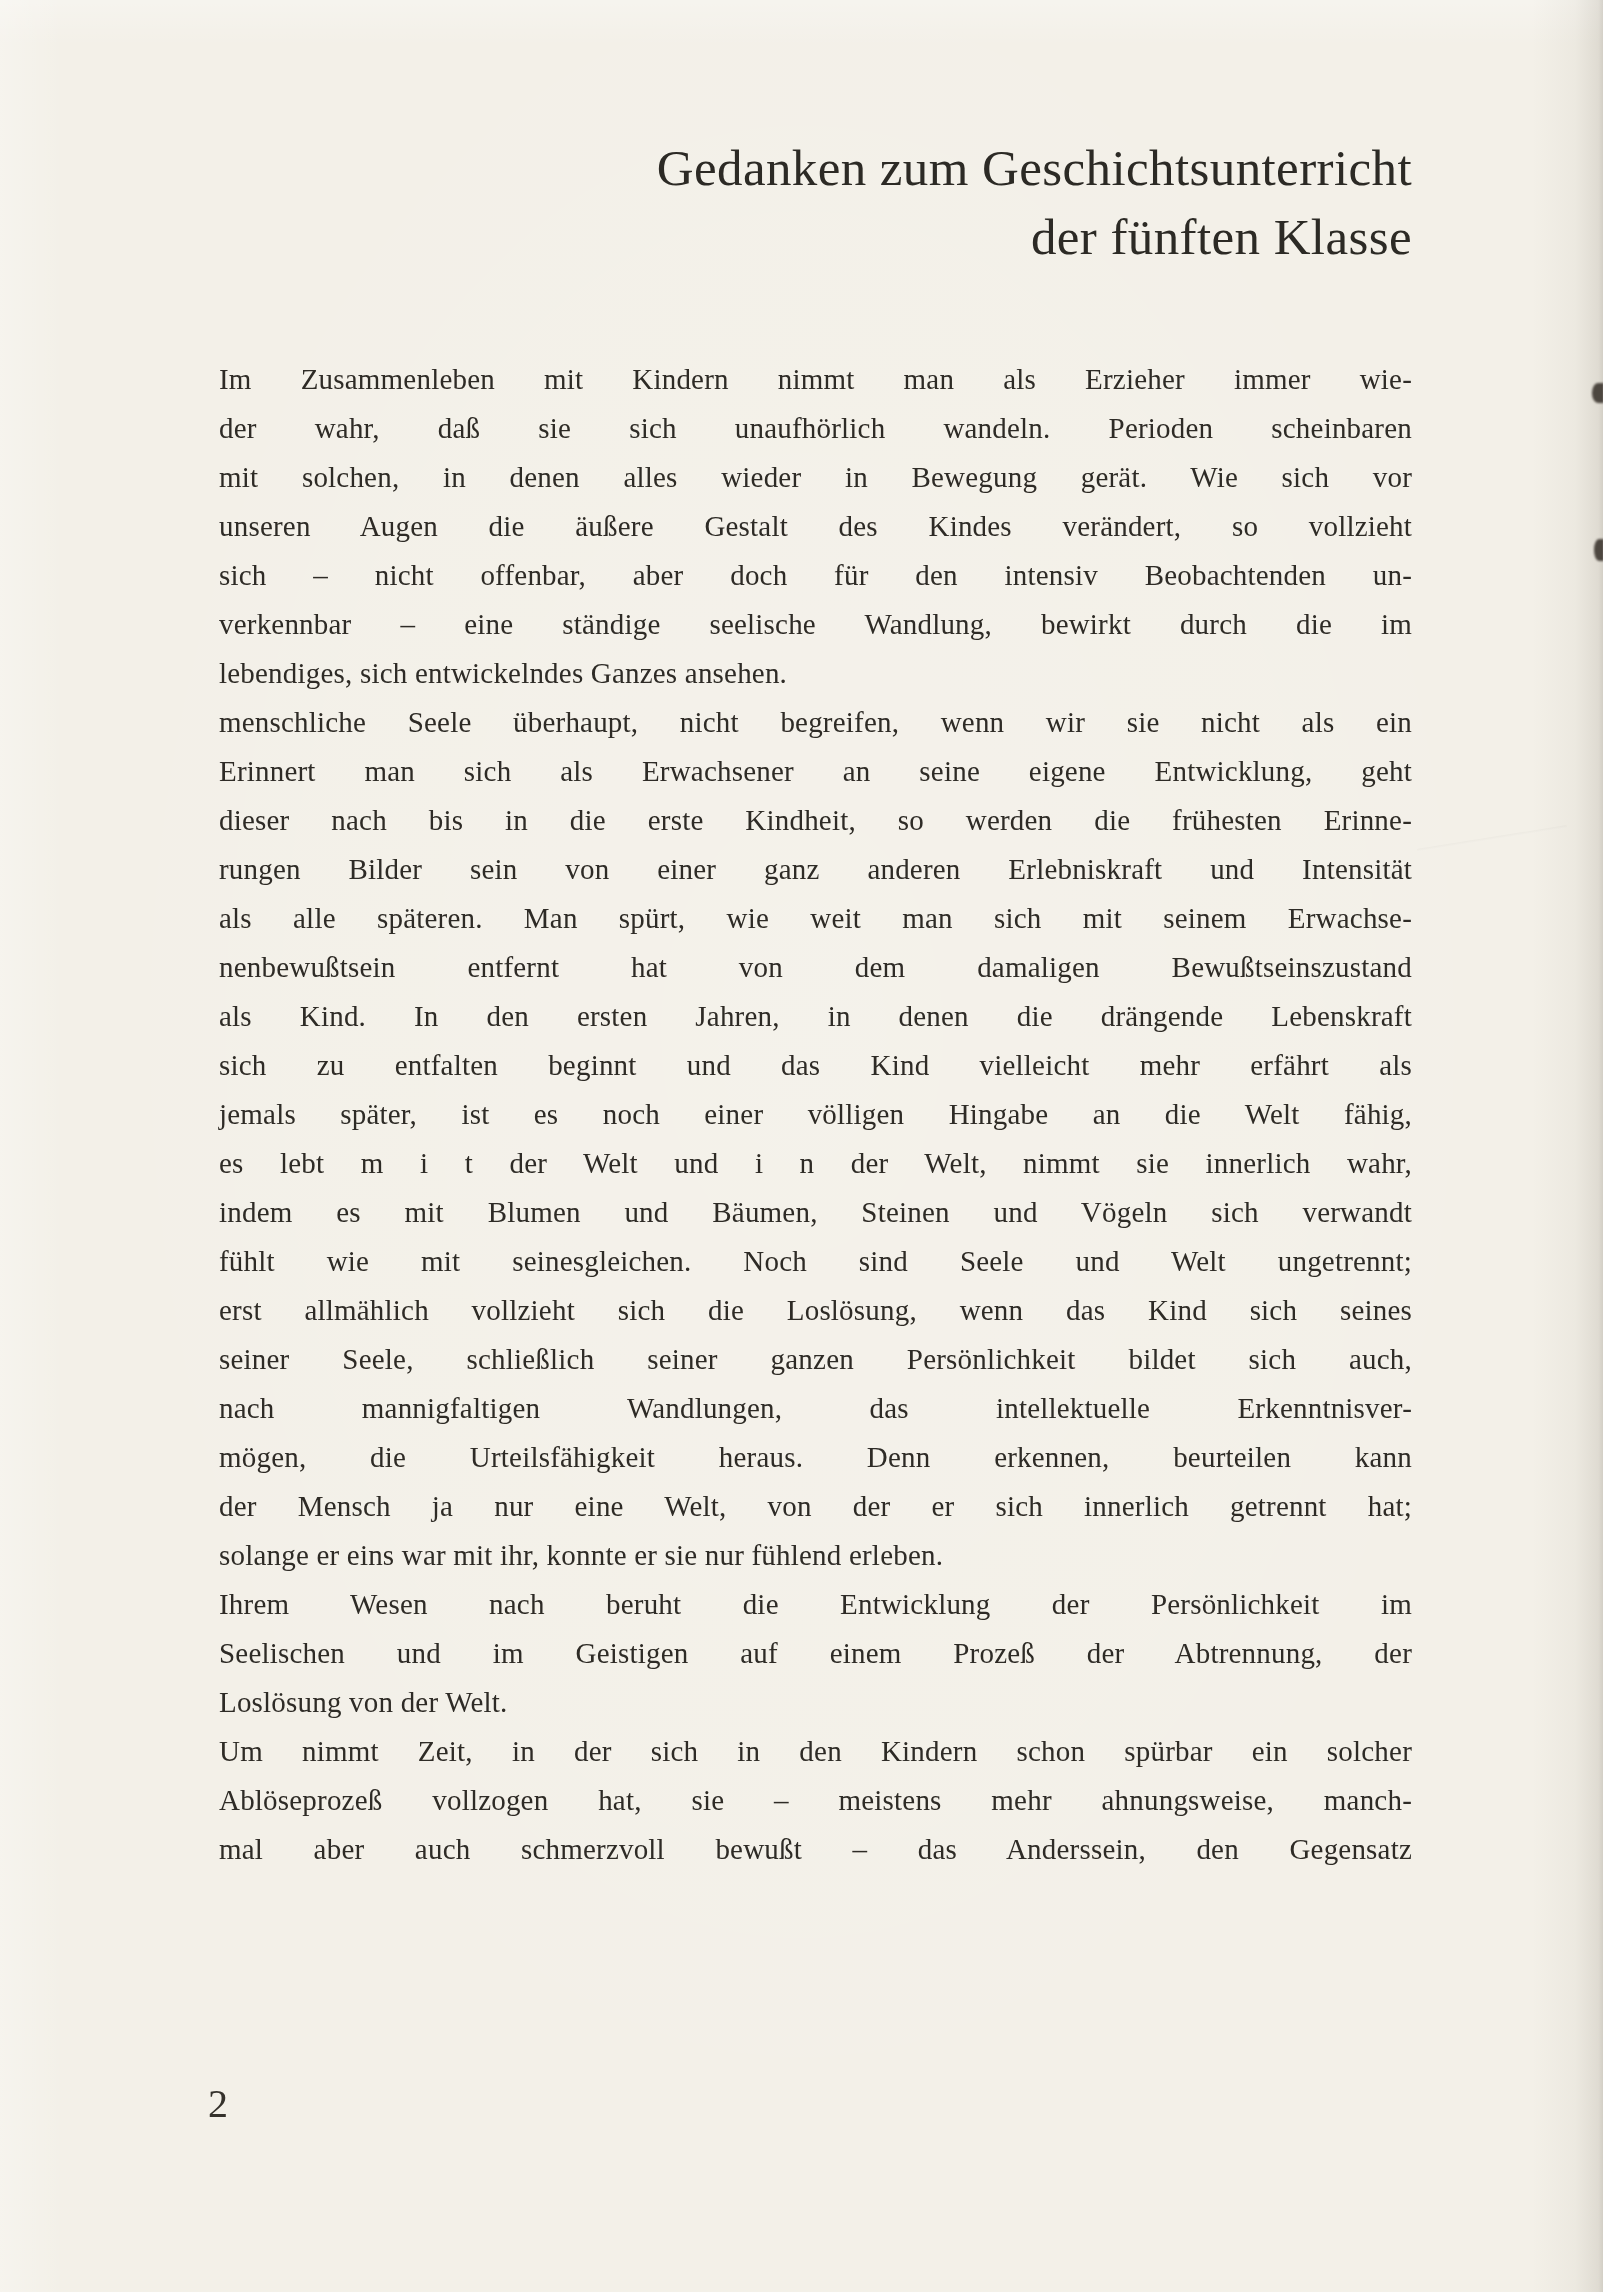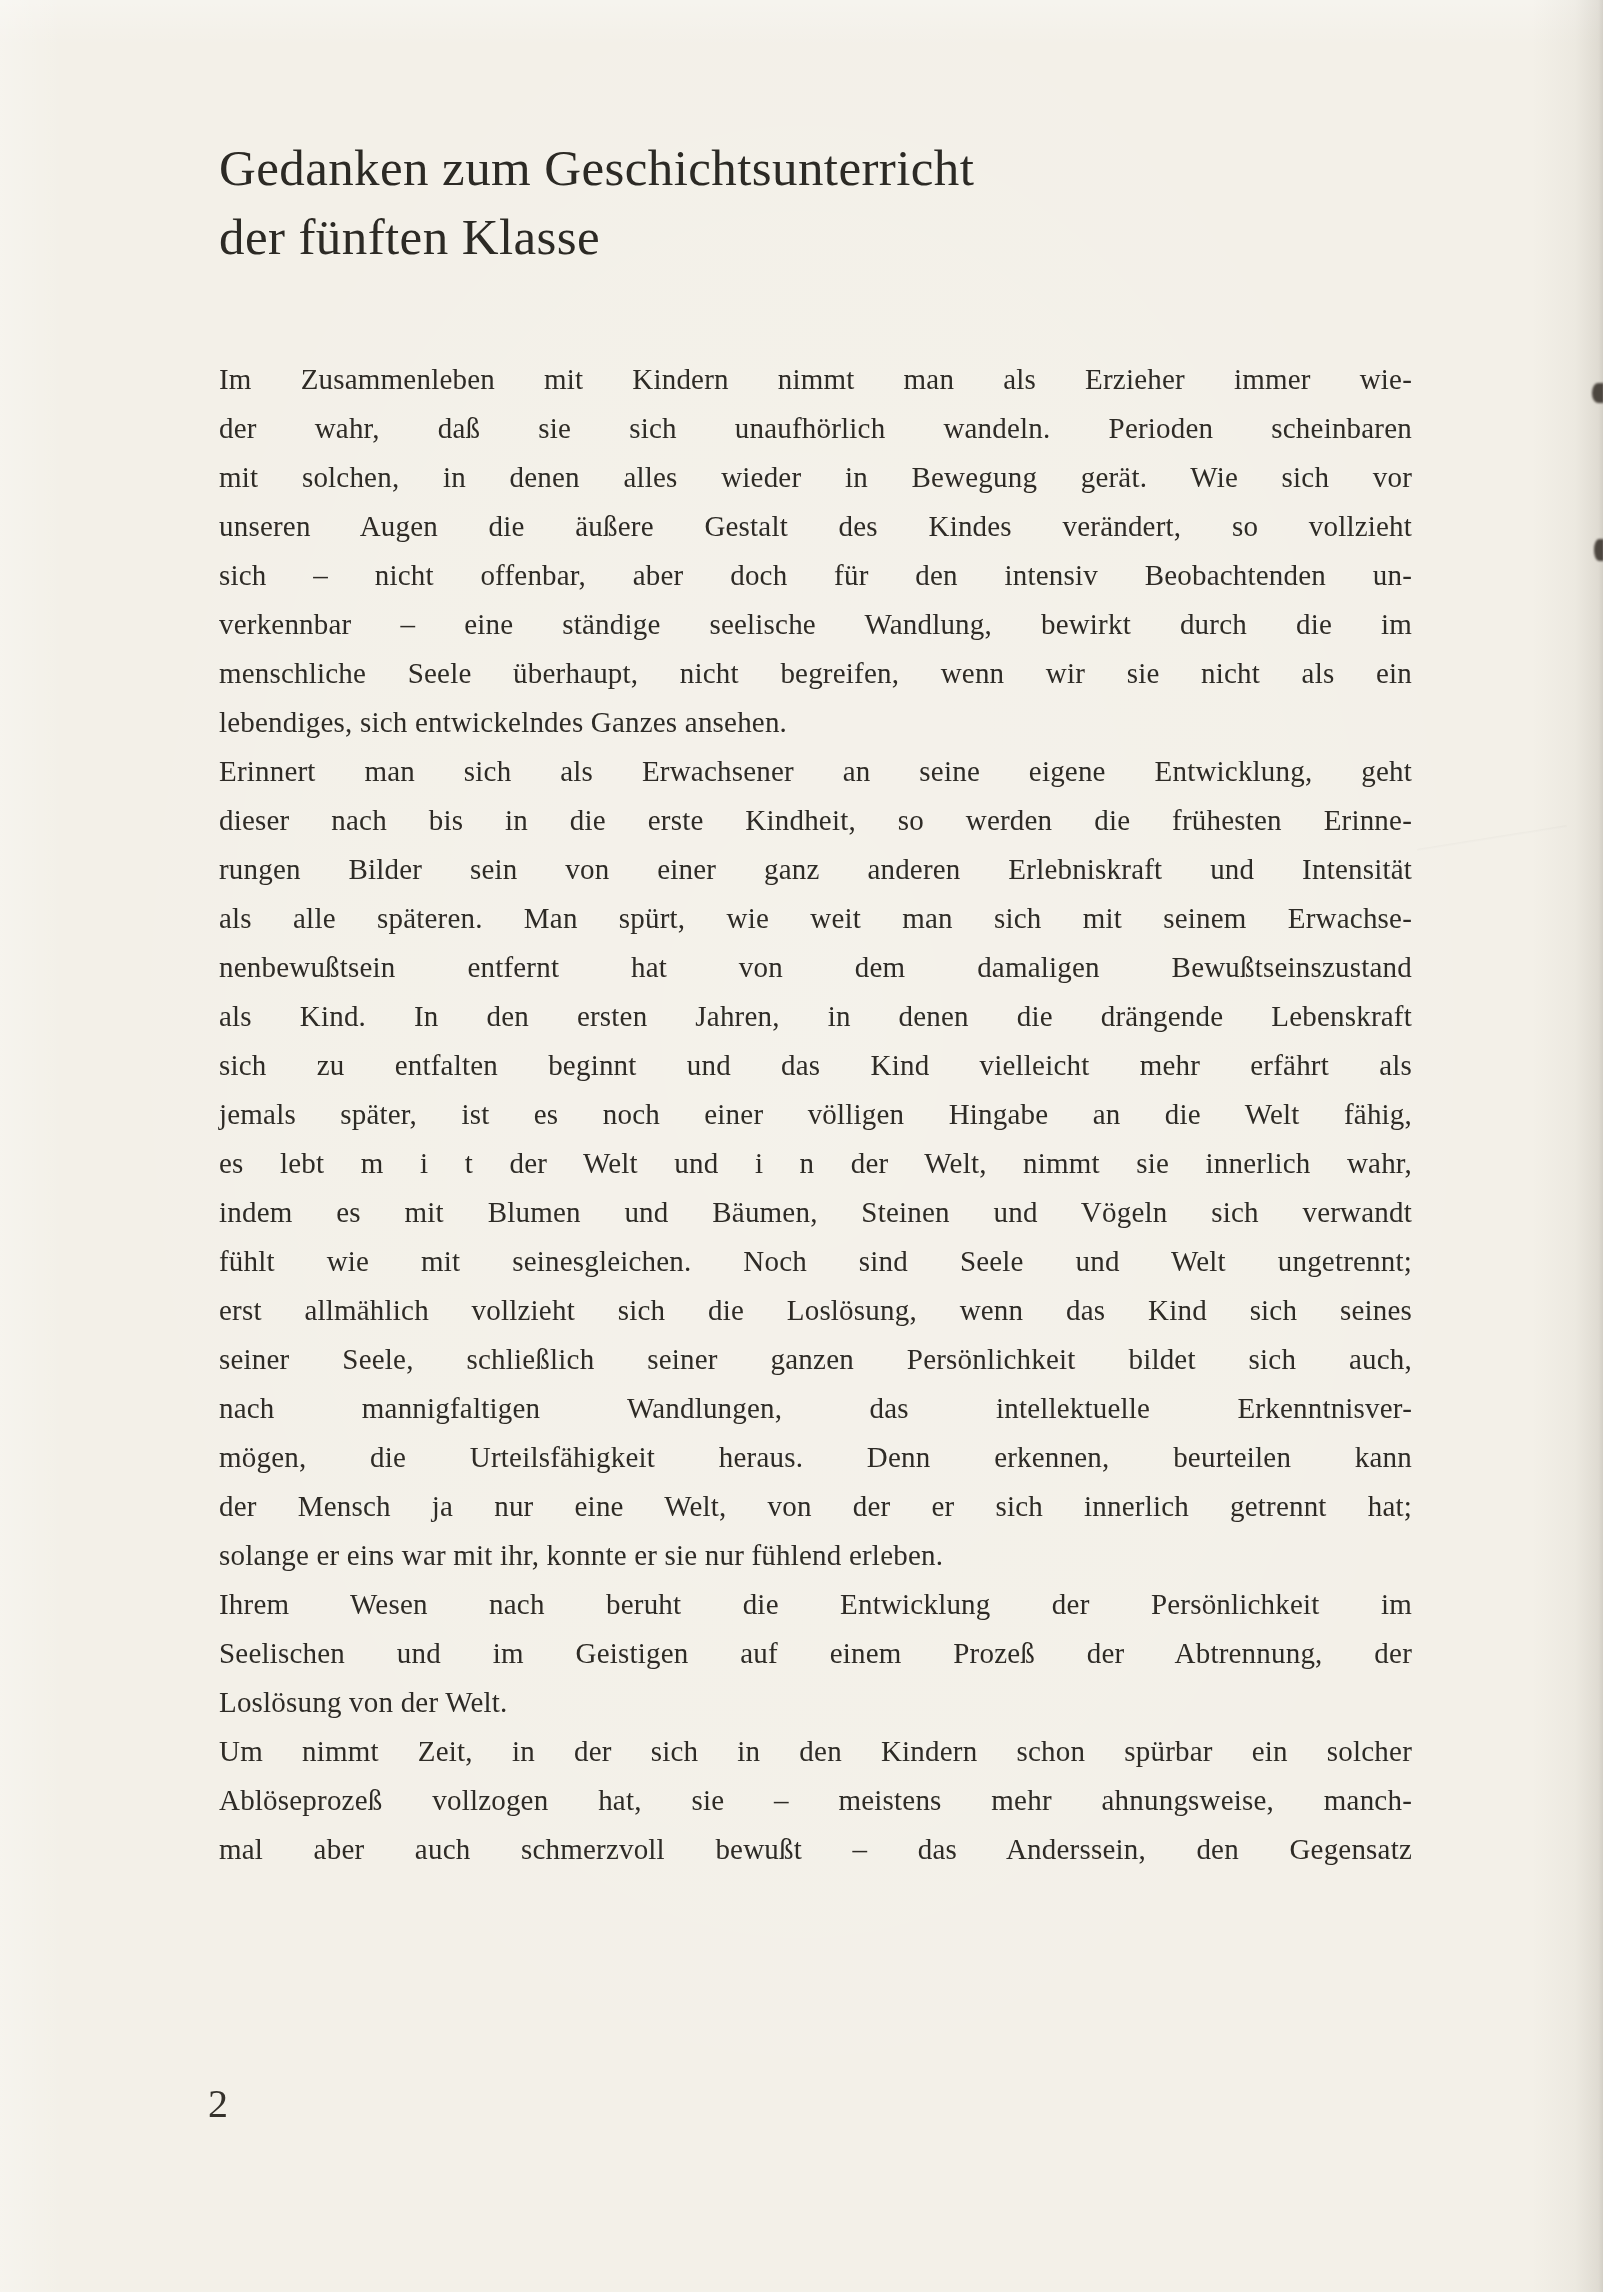--- a/index.html
+++ b/index.html
@@ -36,21 +36,21 @@
   }
   .crease {
     position: absolute;
     background: linear-gradient(to bottom, rgba(0,0,0,0.05), rgba(255,255,255,0.10));
     transform: rotate(-9deg);
     border-radius: 1.8px;
   }
   .title-block {
     position: absolute;
     top: 134px; left: 219px; width: 1193px;
-    text-align: left;
+    text-align: right;
     font-size: 51px;
     line-height: 69px;
     letter-spacing: 0.4px;
     color: #2c2a25;
   }
   .body-text {
     position: absolute;
     top: 355px; left: 219px; width: 1193px;
     font-size: 29px;
     line-height: 49px;
@@ -87,22 +87,22 @@
 
 <div class="body-text">
 
 <div>
       <div class="line">Im Zusammenleben mit Kindern nimmt man als Erzieher immer wie-</div>
       <div class="line">der wahr, daß sie sich unaufhörlich wandeln. Perioden scheinbaren</div>
       <div class="line">mit solchen, in denen alles wieder in Bewegung gerät. Wie sich vor</div>
       <div class="line">unseren Augen die äußere Gestalt des Kindes verändert, so vollzieht</div>
       <div class="line">sich – nicht offenbar, aber doch für den intensiv Beobachtenden un-</div>
       <div class="line">verkennbar – eine ständige seelische Wandlung, bewirkt durch die im</div>
+      <div class="line para-end">lebendiges, sich entwickelndes Ganzes ansehen.</div>
       <div class="line">menschliche Seele überhaupt, nicht begreifen, wenn wir sie nicht als ein</div>
-      <div class="line para-end">lebendiges, sich entwickelndes Ganzes ansehen.</div>
     </div>
     <div>
       <div class="line">Erinnert man sich als Erwachsener an seine eigene Entwicklung, geht</div>
       <div class="line">dieser nach bis in die erste Kindheit, so werden die frühesten Erinne-</div>
       <div class="line">rungen Bilder sein von einer ganz anderen Erlebniskraft und Intensität</div>
       <div class="line">als alle späteren. Man spürt, wie weit man sich mit seinem Erwachse-</div>
       <div class="line">nenbewußtsein entfernt hat von dem damaligen Bewußtseinszustand</div>
       <div class="line">als Kind. In den ersten Jahren, in denen die drängende Lebenskraft</div>
       <div class="line">sich zu entfalten beginnt und das Kind vielleicht mehr erfährt als</div>
       <div class="line">jemals später, ist es noch einer völligen Hingabe an die Welt fähig,</div>

